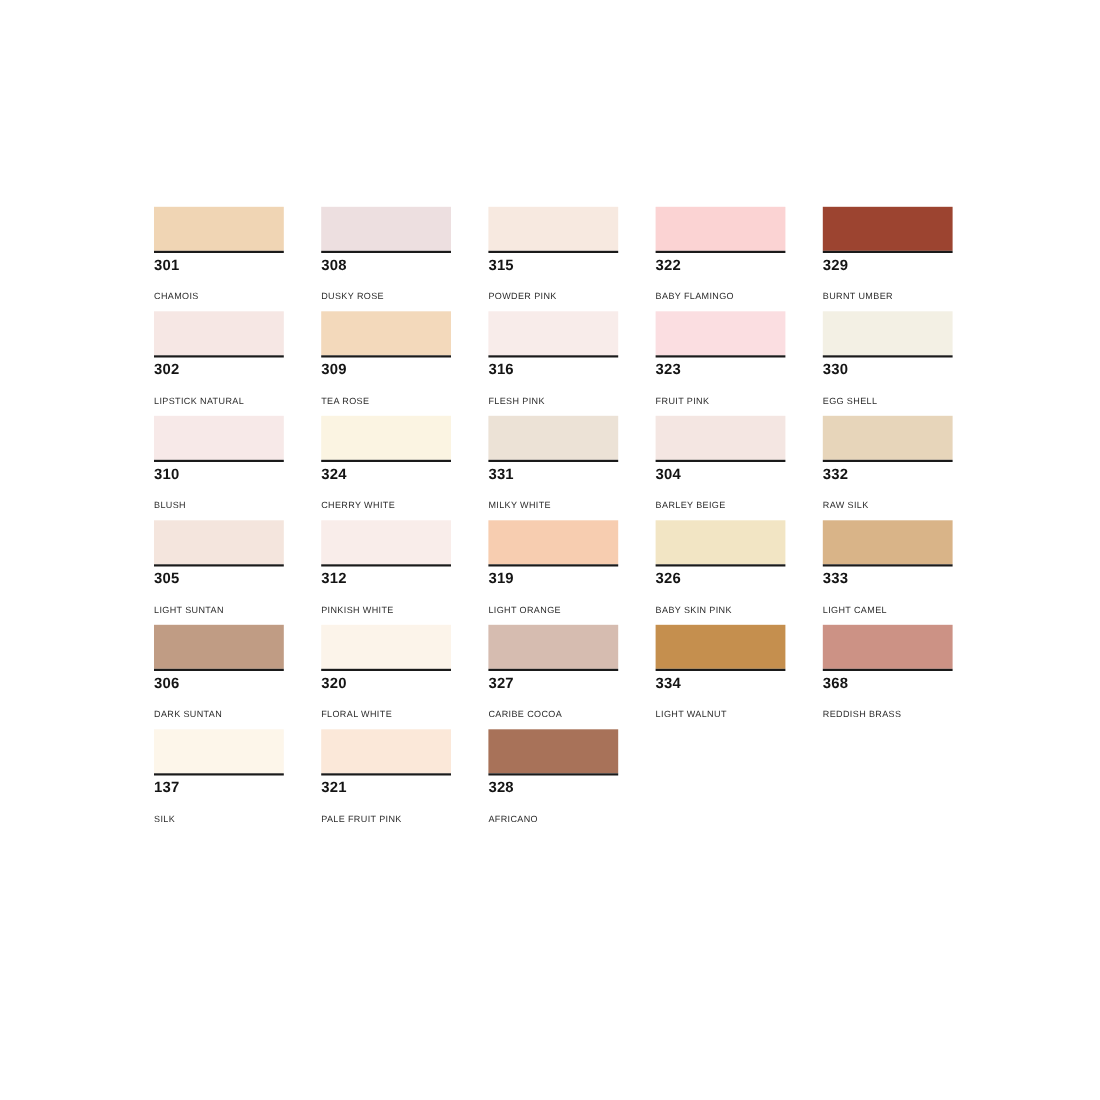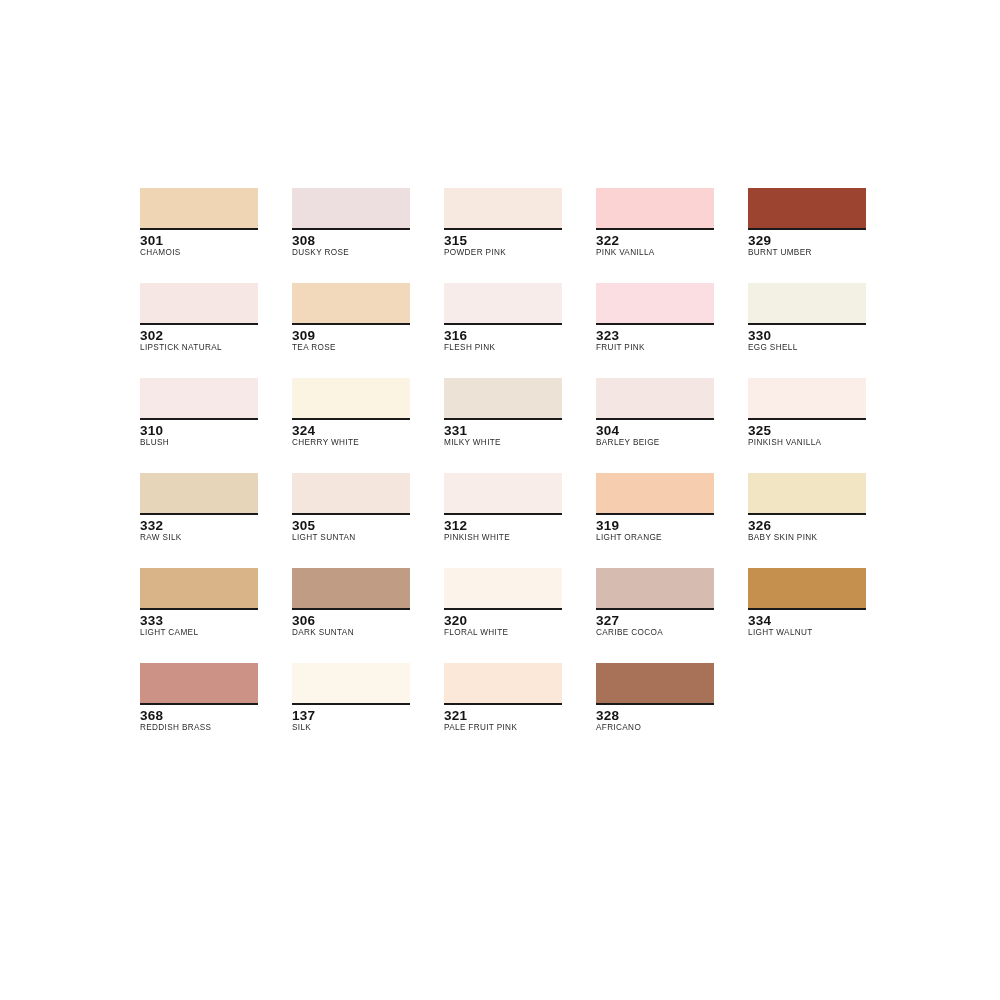--- a/index.html
+++ b/index.html
@@ -55,21 +55,21 @@
     line-height: 15px;
     margin-top: 3px;
     white-space: nowrap;
   }
   .swatch-label {
     font-size: 8.2px;
     font-weight: normal;
     color: #2b2b2b;
     letter-spacing: 0.35px;
     line-height: 10px;
-    margin-top: 0;
+    margin-top: 17px;
     white-space: nowrap;
   }
 </style>
 </head>
 <body>
 
 <div id="swatch-chart">
   <div class="swatch-grid">
       <div class="swatch-cell">
         <div class="swatch-chip" style="background-color: rgb(240, 213, 180);"></div>
@@ -86,21 +86,21 @@
       <div class="swatch-cell">
         <div class="swatch-chip" style="background-color: rgb(247, 233, 224);"></div>
         <div class="swatch-rule"></div>
         <div class="swatch-code">315</div>
         <div class="swatch-label">POWDER PINK</div>
       </div>
       <div class="swatch-cell">
         <div class="swatch-chip" style="background-color: rgb(251, 211, 211);"></div>
         <div class="swatch-rule"></div>
         <div class="swatch-code">322</div>
-        <div class="swatch-label">PINK VANILLA</div>
+        <div class="swatch-label">BABY FLAMINGO</div>
       </div>
       <div class="swatch-cell">
         <div class="swatch-chip" style="background-color: rgb(156, 68, 48);"></div>
         <div class="swatch-rule"></div>
         <div class="swatch-code">329</div>
         <div class="swatch-label">BURNT UMBER</div>
       </div>
       <div class="swatch-cell">
         <div class="swatch-chip" style="background-color: rgb(246, 231, 228);"></div>
         <div class="swatch-rule"></div>
@@ -147,26 +147,20 @@
         <div class="swatch-chip" style="background-color: rgb(236, 226, 214);"></div>
         <div class="swatch-rule"></div>
         <div class="swatch-code">331</div>
         <div class="swatch-label">MILKY WHITE</div>
       </div>
       <div class="swatch-cell">
         <div class="swatch-chip" style="background-color: rgb(244, 230, 226);"></div>
         <div class="swatch-rule"></div>
         <div class="swatch-code">304</div>
         <div class="swatch-label">BARLEY BEIGE</div>
-      </div>
-      <div class="swatch-cell">
-        <div class="swatch-chip" style="background-color: rgb(251, 238, 233);"></div>
-        <div class="swatch-rule"></div>
-        <div class="swatch-code">325</div>
-        <div class="swatch-label">PINKISH VANILLA</div>
       </div>
       <div class="swatch-cell">
         <div class="swatch-chip" style="background-color: rgb(231, 213, 186);"></div>
         <div class="swatch-rule"></div>
         <div class="swatch-code">332</div>
         <div class="swatch-label">RAW SILK</div>
       </div>
       <div class="swatch-cell">
         <div class="swatch-chip" style="background-color: rgb(244, 229, 221);"></div>
         <div class="swatch-rule"></div>

